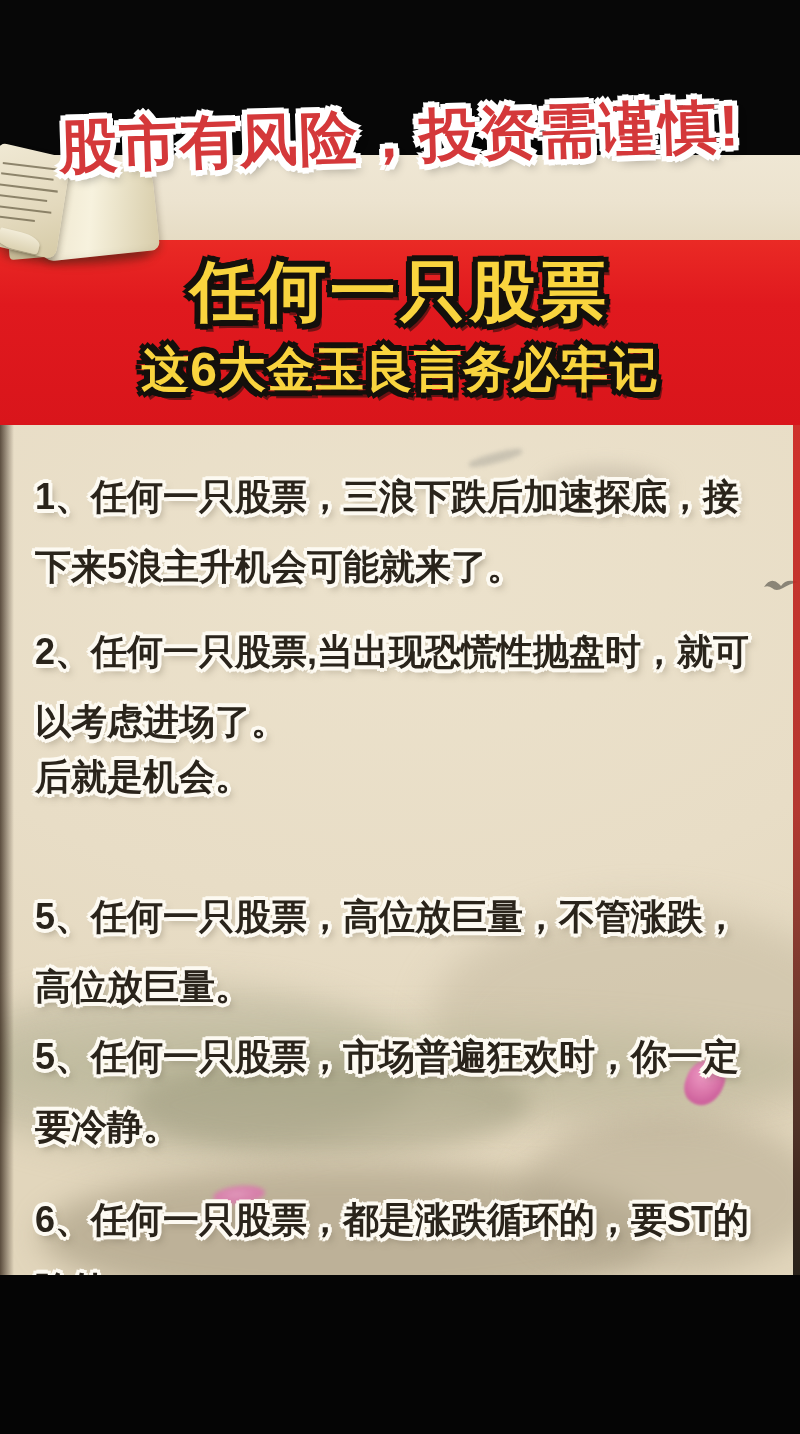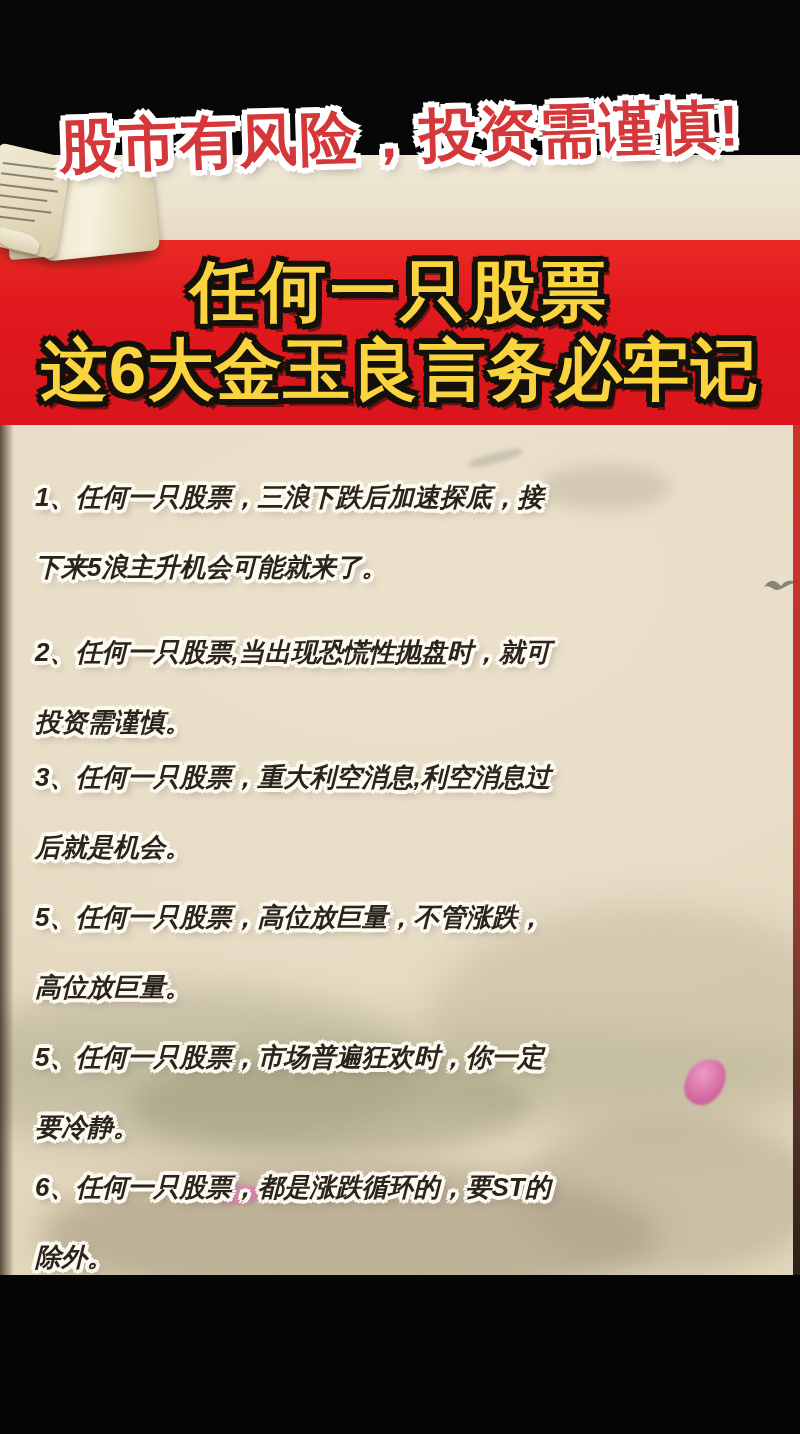--- a/index.html
+++ b/index.html
@@ -29,21 +29,21 @@
       -5px -5px 0 #fff,5px -5px 0 #fff,-5px 5px 0 #fff,5px 5px 0 #fff,
       -6px 0 0 #fff,6px 0 0 #fff,0 -6px 0 #fff,0 6px 0 #fff,
       4px 7px 10px rgba(0,0,0,.35);
   }
   
   .title-wrap{
     position:absolute;left:0;top:252px;width:800px;text-align:center;z-index:4;
     color:#f9d43e;
   }
   .title-line1{font-size:66px;line-height:78px;letter-spacing:4px;}
-  .title-line2{font-size:67px;line-height:80px;letter-spacing:1px;}
+  .title-line2{font-size:48px;line-height:80px;letter-spacing:1px;}
   .title-line1,.title-line2{
     white-space:nowrap;
     text-shadow:
       -5px -5px 0 #14100c,5px -5px 0 #14100c,-5px 5px 0 #14100c,5px 5px 0 #14100c,
       -6px 0 0 #14100c,6px 0 0 #14100c,0 -6px 0 #14100c,0 6px 0 #14100c,
       6px 8px 0 rgba(20,16,12,.55);
   }
   
   .body-area{
     position:absolute;left:0;top:425px;width:800px;height:850px;overflow:hidden;
@@ -77,29 +77,28 @@
   }
   .edge-right{
     position:absolute;right:0;top:0;width:7px;height:850px;
     background:linear-gradient(to bottom,
       rgba(205,40,35,.95) 0%,rgba(175,38,32,.90) 45%,
       rgba(90,35,25,.85) 70%,rgba(25,18,12,.92) 100%);
   }
   
   .tip{position:absolute;left:35px;width:735px;z-index:3;color:#2a241b;}
   .tip-line{
-    font-size:26px;line-height:70px;letter-spacing:0;white-space:nowrap;
+    font-size:36px;line-height:70px;letter-spacing:0;white-space:nowrap;
     text-shadow:
       -3px -3px 0 #fdfaf2,3px -3px 0 #fdfaf2,-3px 3px 0 #fdfaf2,3px 3px 0 #fdfaf2,
       -4px 0 0 #fdfaf2,4px 0 0 #fdfaf2,0 -4px 0 #fdfaf2,0 4px 0 #fdfaf2,
       4px 5px 7px rgba(110,100,80,.55);
-    font-style: italic;
   }
   .tip1{top:37px;}.tip2{top:192px;}.tip3{top:317px;}
-  .tip4{top:457px;}.tip5{top:597px;}.tip6{top:727px;}
+  .tip4{top:457px;}.tip5{top:597px;}.tip6{top:760px;}
   
   .book{position:absolute;left:-6px;top:146px;width:172px;height:128px;z-index:5;}
   .b-shadow{position:absolute;left:8px;top:96px;width:150px;height:22px;border-radius:50%;
     background:rgba(40,28,14,.40);filter:blur(5px);}
   .b-under{position:absolute;left:14px;top:72px;width:140px;height:36px;border-radius:4px;
     background:linear-gradient(#e8dfc4,#c9bc97);transform:rotate(-5deg);}
   .b-right{position:absolute;left:44px;top:26px;width:118px;height:84px;
     background:linear-gradient(100deg,#ece3ca 0%,#f7f2de 45%,#d7cca9 100%);
     transform:rotate(-6deg);border-radius:10px 16px 8px 12px;
     box-shadow:inset 10px 0 12px -7px rgba(90,75,50,.55),2px 4px 6px rgba(50,40,20,.25);}
@@ -137,24 +136,23 @@
     <svg class="bird" viewBox="0 0 38 22">
       <path d="M2,14 Q9,3 17,11 L19,13 Q24,5 36,9 Q27,11 21,15 Q14,19 10,15 Q6,12 2,14 Z" fill="#6b675c"></path>
     </svg>
 
     <div class="tip tip1">
       <div class="tip-line">1、任何一只股票，三浪下跌后加速探底，接</div>
       <div class="tip-line">下来5浪主升机会可能就来了。</div>
     </div>
     <div class="tip tip2">
       <div class="tip-line">2、任何一只股票,当出现恐慌性抛盘时，就可</div>
-      <div class="tip-line">投资需谨慎。</div>
+      <div class="tip-line">以考虑进场了。</div>
     </div>
     <div class="tip tip3">
-      <div class="tip-line">3、任何一只股票，重大利空消息,利空消息过</div>
       <div class="tip-line">后就是机会。</div>
     </div>
     <div class="tip tip4">
       <div class="tip-line">5、任何一只股票，高位放巨量，不管涨跌，</div>
       <div class="tip-line">高位放巨量。</div>
     </div>
     <div class="tip tip5">
       <div class="tip-line">5、任何一只股票，市场普遍狂欢时，你一定</div>
       <div class="tip-line">要冷静。</div>
     </div>

